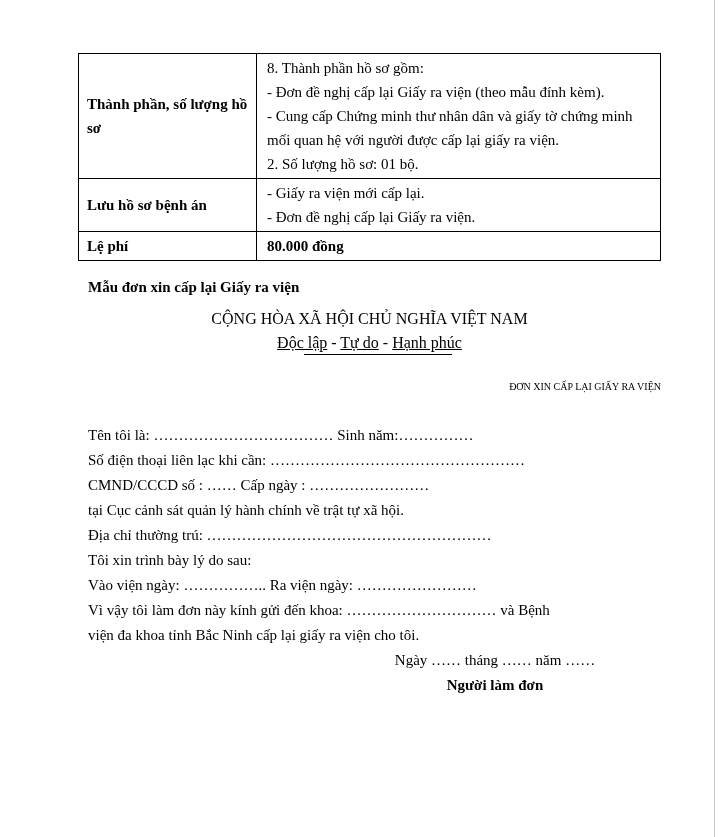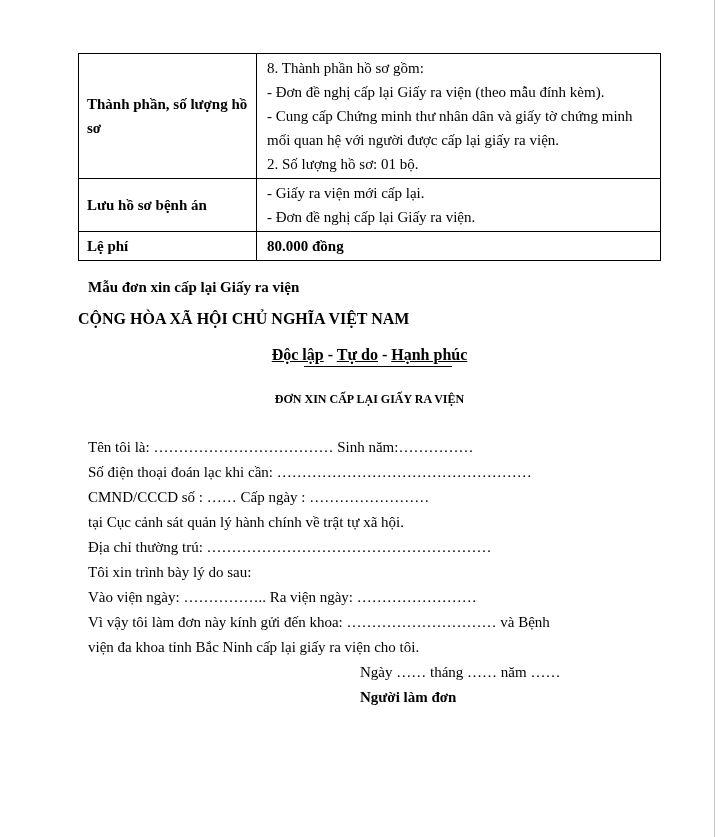--- a/index.html
+++ b/index.html
@@ -50,45 +50,45 @@
   td p { margin: 0; }
   .bold { font-weight: bold; }
 
   
   .caption {
     font-weight: bold;
     margin: 16px 0 0 10px;
     line-height: 20px;
   }
   .nat-header {
-    text-align: left;
-    font-weight: bold;
+    text-align: center;
+    font-weight: normal;
     font-size: 16px;
     margin-top: 12px;
     line-height: 20px;
   }
   .motto {
     text-align: center;
-    font-weight: bold;
+    font-weight: normal;
     font-size: 16px;
-    margin-top: 16px;
+    margin-top: 4px;
     line-height: 20px;
   }
   .motto .u { text-decoration: underline; }
   .motto-rule {
     width: 148px;
     height: 0;
     border-bottom: 1.5px solid #000000;
     margin: 1px auto 0 auto;
     transform: translateX(8px);
   }
   .form-title {
-    text-align: center;
-    font-weight: bold;
-    font-size: 12px;
+    text-align: right;
+    font-weight: normal;
+    font-size: 10px;
     margin-top: 22px;
     line-height: 20px;
   }
   .recipient {
     text-align: center;
     font-weight: bold;
     margin-top: 10px;
     line-height: 20px;
   }
 
@@ -101,20 +101,21 @@
     margin: 0;
     line-height: 25px;
     white-space: nowrap;
     overflow: visible;
   }
 
   
   .signature {
     margin: 0 0 0 282px;
     width: 270px;
+    text-align: center;
   }
   .signature p { margin: 0; line-height: 25px; }
   .signature .signer { font-weight: bold; }
 </style>
 </head>
 <body>
 
 <div class="page">
 
   <table class="proc-table">
@@ -149,21 +150,21 @@
   <div class="nat-header">CỘNG HÒA XÃ HỘI CHỦ NGHĨA VIỆT NAM</div>
 
   <div class="motto"><span class="u">Độc lập</span><span> - </span><span class="u">Tự do</span><span> - </span><span class="u">Hạnh phúc</span></div>
   <div class="motto-rule"></div>
 
   <div class="form-title">ĐƠN XIN CẤP LẠI GIẤY RA VIỆN</div>
 
 
   <div class="form-lines">
     <p>Tên tôi là: ……………………………… Sinh năm:……………</p>
-    <p>Số điện thoại đoán lạc khi cần: ……………………………………………</p>
+    <p>Số điện thoại liên lạc khi cần: ……………………………………………</p>
     <p>CMND/CCCD số : …… Cấp ngày : ……………………</p>
     <p>tại Cục cảnh sát quản lý hành chính về trật tự xã hội.</p>
     <p>Địa chỉ thường trú: …………………………………………………</p>
     <p>Tôi xin trình bày lý do sau:</p>
     <p>Vào viện ngày: …………….. Ra viện ngày: ……………………</p>
     <p>Vì vậy tôi làm đơn này kính gửi đến khoa: ………………………… và Bệnh</p>
     <p>viện đa khoa tỉnh Bắc Ninh cấp lại giấy ra viện cho tôi.</p>
   </div>
 
   <div class="signature">

